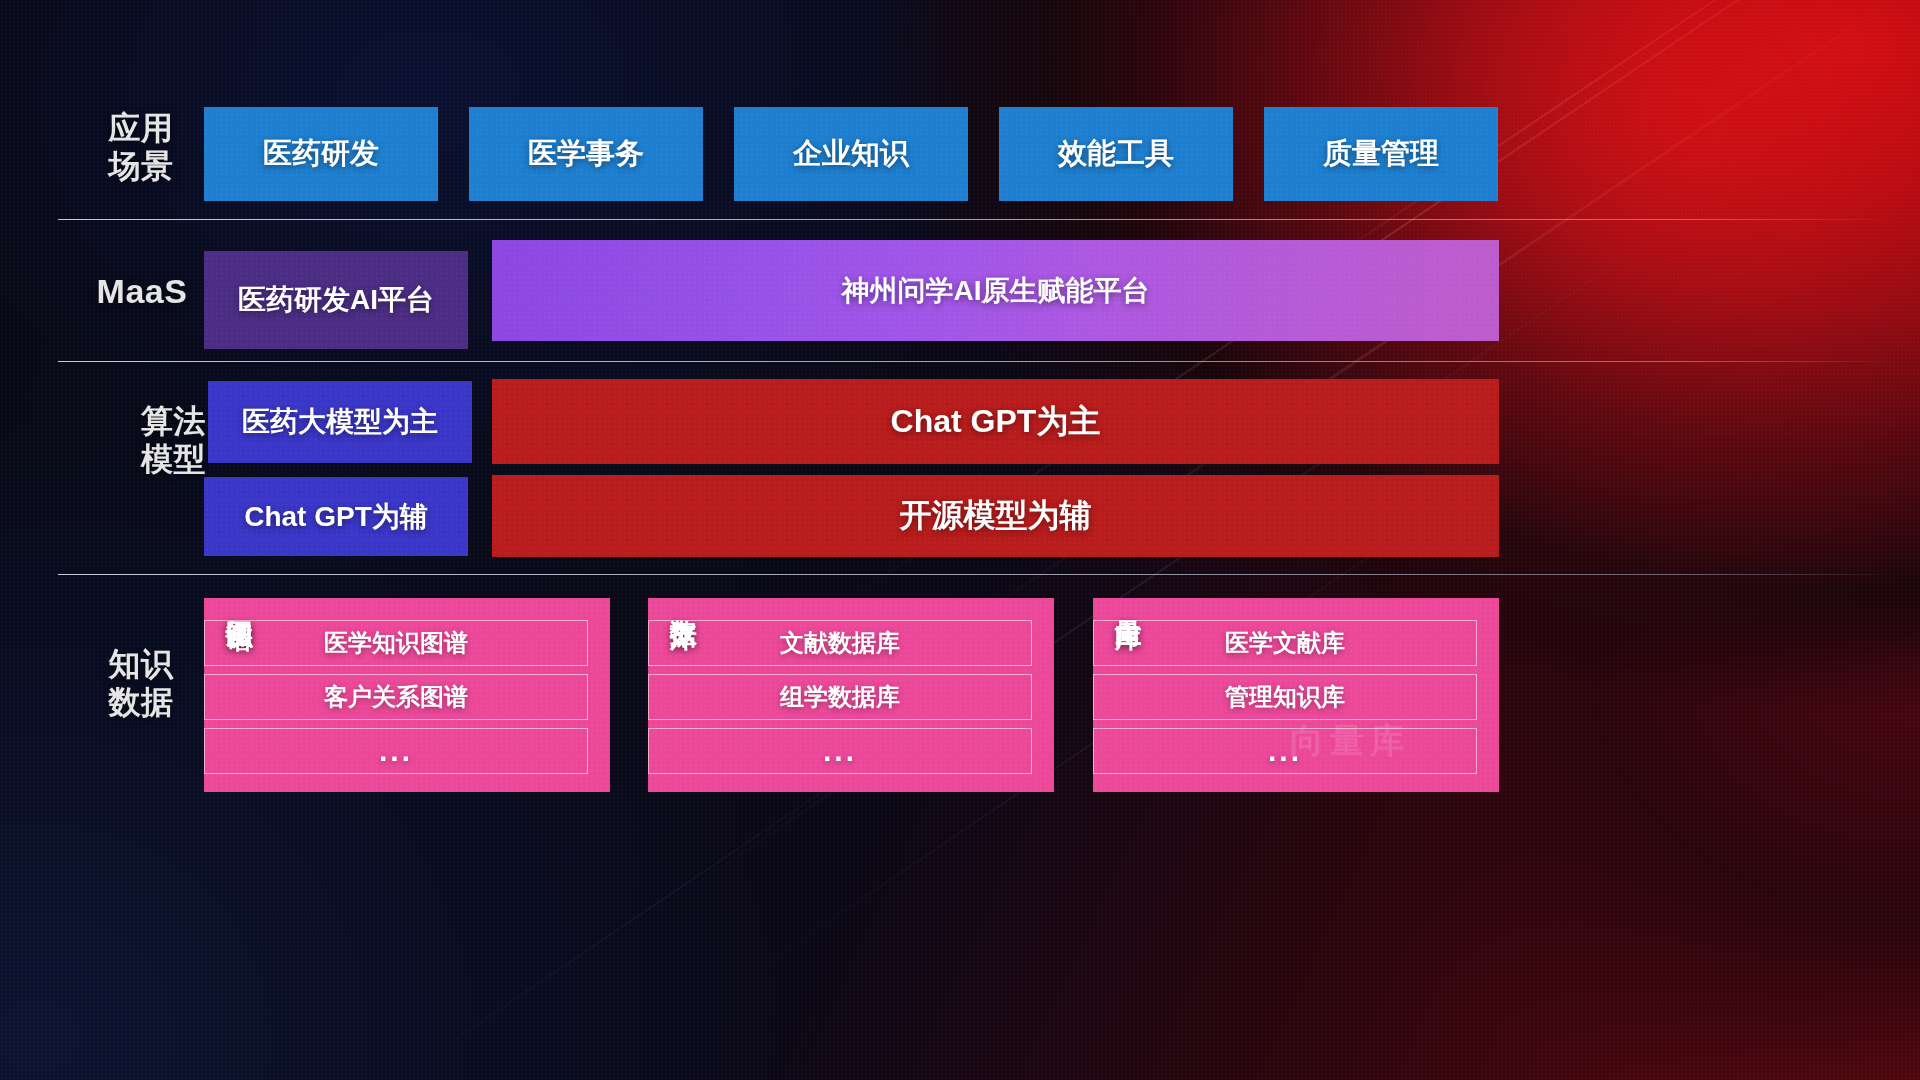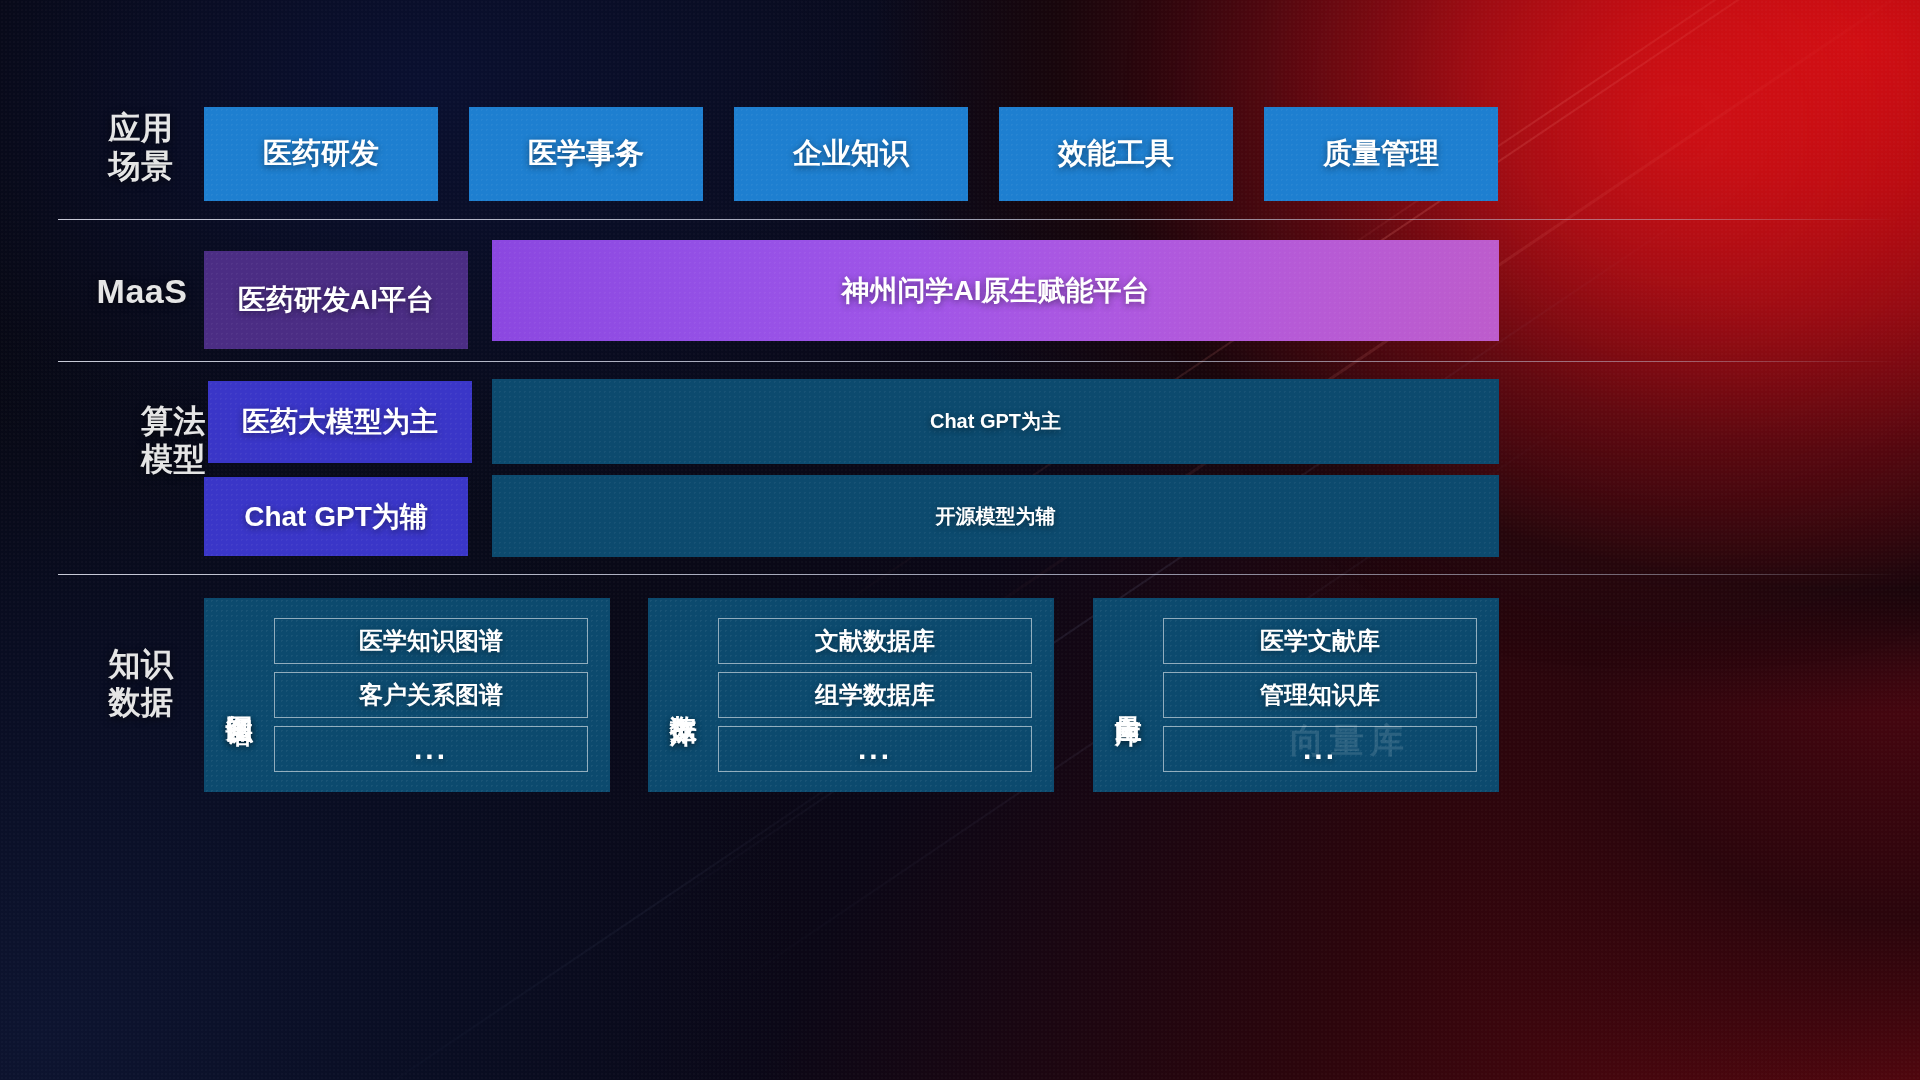--- a/index.html
+++ b/index.html
@@ -77,28 +77,29 @@
 
   
   .maas-left { background:#4b2d84; font-size:28px;margin-top:9px; }
   .maas-wide {
     font-size:28px;
     background:linear-gradient(95deg,#8b47e0 0%,#9450e6 22%,#a055e8 42%,#ad58e0 62%,#b65ad6 80%,#bd5ccc 100%);
   }
 
   
   .algo-left  { background:#3a36c8; font-size:28px; }
-  .algo-wide  { background:#0c4a6e; font-size:20px; }
+  .algo-wide  { background:#b91c1c; font-size:32px; }
 
   
   .kb-panel {
     position:absolute;
-    background:#0c4a6e;
+    background:#ec4899;
     display:flex; align-items:stretch;
     overflow:hidden;
+    flex-direction:column;
   }
   .kb-panel::after{
     content:""; position:absolute; inset:0; pointer-events:none;
     background-image:radial-gradient(rgba(255,255,255,.18) 1px, rgba(0,0,0,0) 1px);
     background-size:5px 5px; opacity:.30;
   }
   .kb-vlabel {
     flex:0 0 auto;
     display:flex; align-items:center; justify-content:center;
     color:#fff; font-weight:700; font-size:27px; line-height:1.12;

